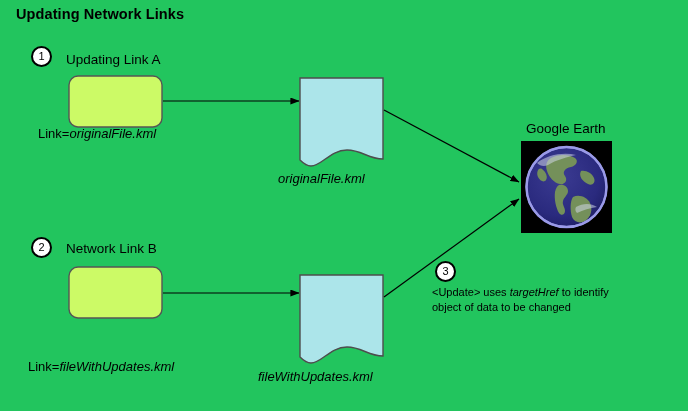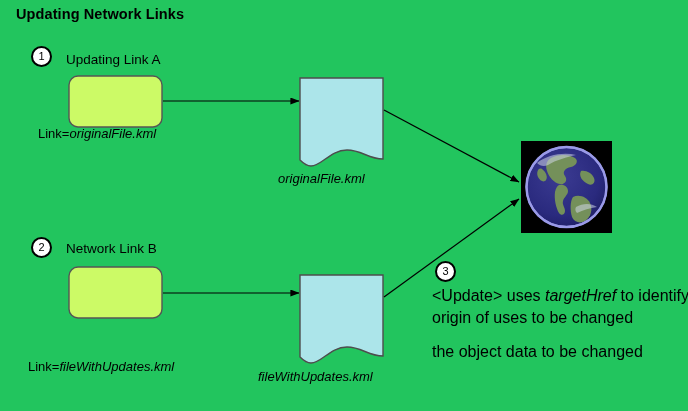--- a/index.html
+++ b/index.html
@@ -54,21 +54,21 @@
   }
   #doc-a-label { left: 278px; top: 172px; }
   #doc-b-label { left: 258px; top: 370px; }
   #ge-label {
     left: 526px;
     top: 121px;
     font-size: 13.5px;
   }
   .note {
     position: absolute;
-    font-size: 16px;
+    font-size: 11px;
     white-space: nowrap;
     line-height: 1.35;
   }
   #note-1 { left: 432px; top: 285px; }
   #note-2 { left: 432px; top: 341px; }
   .note i { font-style: italic; }
   .circ-num {
     position: absolute;
     width: 21px;
     height: 21px;
@@ -136,20 +136,21 @@
   <div class="lbl node-title" id="nl-a-title">Updating Link A</div>
   <div class="lbl node-title" id="nl-b-title">Network Link B</div>
 
   <div class="lbl link-label" id="link-a"><span>Link=</span><i>originalFile.kml</i></div>
 
   <div class="lbl link-label" id="link-b"><span>Link=</span><i>fileWithUpdates.kml</i></div>
 
   <div class="lbl doc-label" id="doc-a-label">originalFile.kml</div>
   <div class="lbl doc-label" id="doc-b-label">fileWithUpdates.kml</div>
 
+  <div class="lbl" id="ge-label">Google Earth</div>
 
   <div id="globe-box">
     <svg width="91" height="92" viewBox="0 0 91 92">
       <rect x="0" y="0" width="91" height="92" fill="#000000"></rect>
       <circle cx="45.5" cy="46" r="41" fill="#8f8fdd"></circle>
       <circle cx="45.5" cy="46" r="39" fill="url(#oceanGrad)"></circle>
       <g fill="#74905a">
         <path d="M30,17 C37,13 48,13 54,17 C58,20 55,25 50,26 C44,27 41,31 44,35 C47,39 44,44 39,43 C33,42 28,36 26,30 C24,24 26,19 30,17 Z"></path>
         <path d="M38,44 C43,43 47,46 47,50 C47,54 43,56 42,60 C41,64 44,66 44,70 C44,74 40,75 38,72 C35,67 33,58 34,51 C35,47 36,45 38,44 Z"></path>
         <path d="M52,56 C58,53 66,56 69,62 C72,68 70,76 64,80 C59,83 53,81 51,76 C49,70 49,60 52,56 Z"></path>
@@ -159,20 +160,19 @@
       <g fill="#cfd6e6" opacity="0.55">
         <path d="M16,22 C26,14 42,11 55,14 C46,16 35,19 27,24 C23,26 19,25 16,22 Z"></path>
         <path d="M55,66 C62,62 70,62 76,66 C69,67 62,69 56,72 C54,70 54,68 55,66 Z"></path>
       </g>
       <circle cx="45.5" cy="46" r="40" fill="none" stroke="#9a9ae8" stroke-width="2.4"></circle>
     </svg>
   </div>
 
   <div class="note" id="note-1">
     <div><span>&lt;Update&gt; uses </span><i>targetHref</i><span> to identify</span></div>
-    <div>origin of uses to be changed</div>
+    <div>object of data to be changed</div>
   </div>
 
   <div class="note" id="note-2">
-    <div>the object data to be changed</div>
   </div>
 
 </div>
 
 </body></html>

